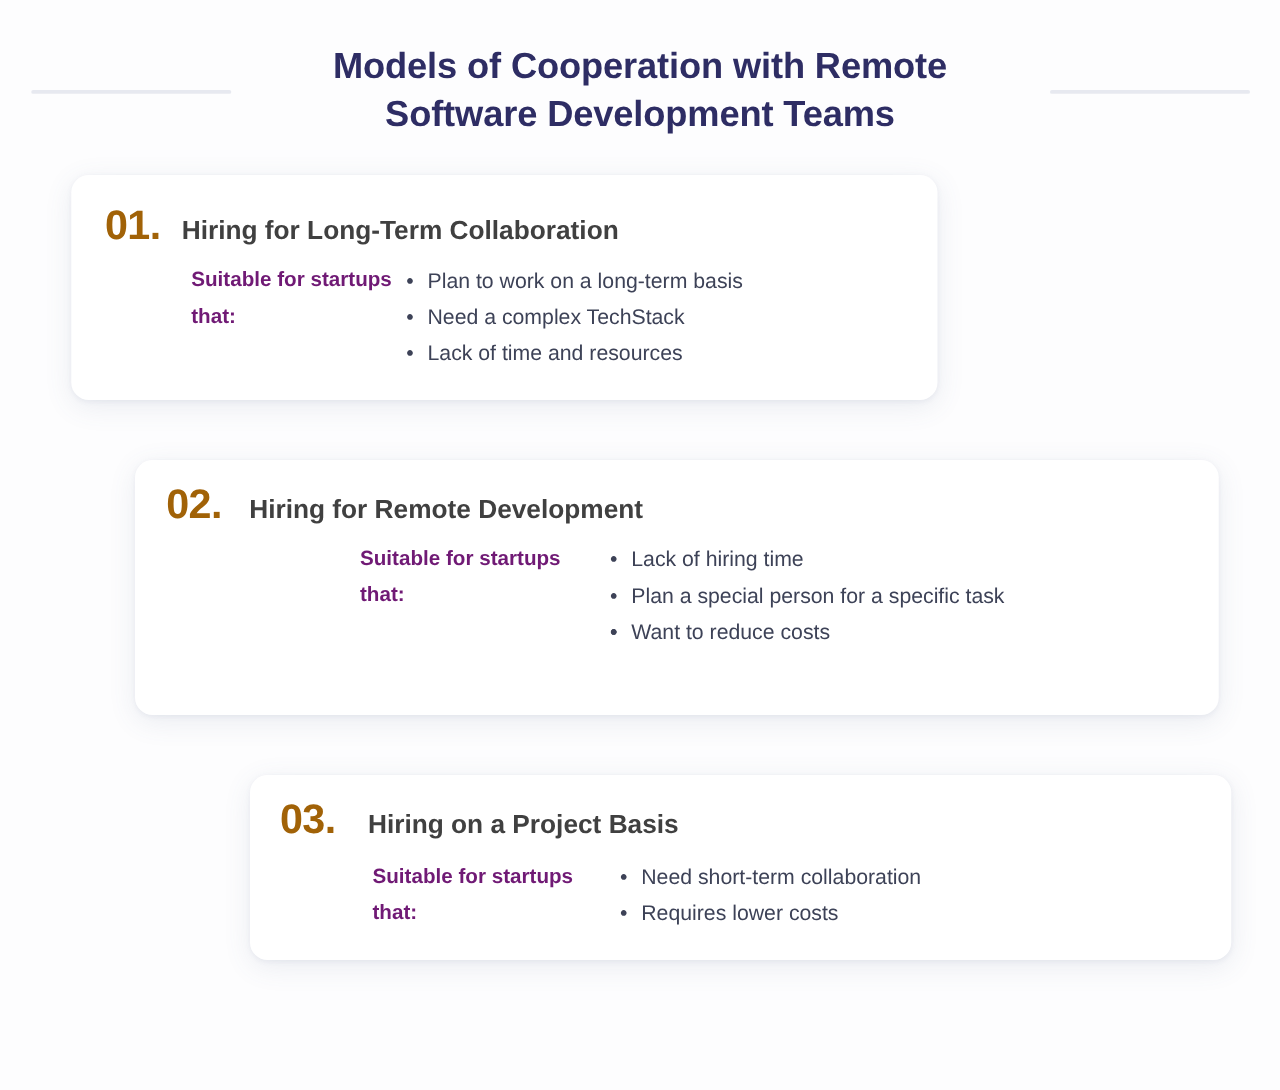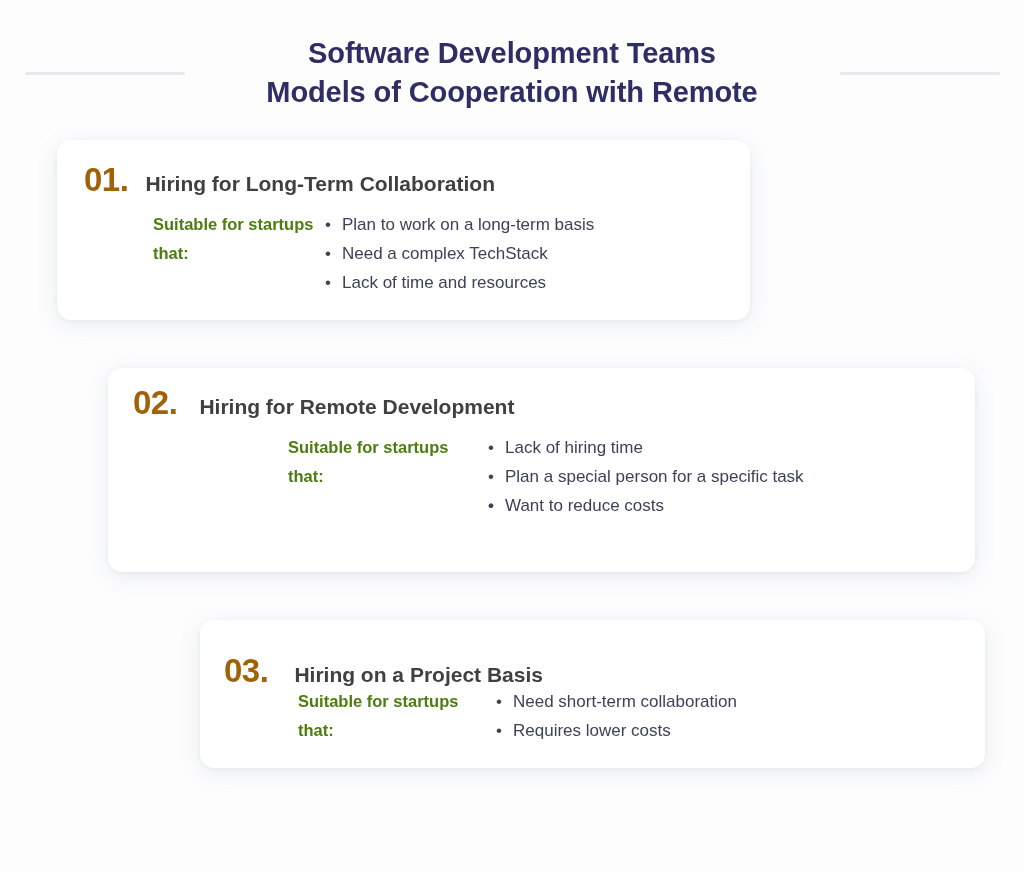--- a/index.html
+++ b/index.html
@@ -85,33 +85,33 @@
     font-weight: bold;
     font-size: 21px;
     line-height: 1;
   }
 
   #card-1 .card-head { left: 27px; top: 23px; }
   #card-1 .card-number { margin-right: 17px; }
   #card-2 .card-head { left: 25px; top: 18px; }
   #card-2 .card-number { margin-right: 22px; }
   #card-3 .card-head { left: 24px; top: 18px; }
-  #card-3 .card-number { margin-right: 26px; margin-top: 16px; }
+  #card-3 .card-number { margin-right: 26px; }
 
   .card-body {
     position: absolute;
     display: flex;
     align-items: flex-start;
   }
   #card-1 .card-body { left: 96px;  top: 70px; }
   #card-2 .card-body { left: 180px; top: 65px; }
   #card-3 .card-body { left: 98px;  top: 67px; }
 
   .suitable-label {
-    color: #4d7c0f;
+    color: #701a75;
     font-weight: bold;
     font-size: 16.5px;
     line-height: 29px;
     width: 170px;
     flex: none;
   }
   .suitable-label .lbl-line { display: block; }
 
   #card-2 .suitable-label { width: 198px; }
   #card-3 .suitable-label { width: 196px; }
@@ -140,22 +140,22 @@
 </style>
 </head>
 <body>
 
 <div class="page">
 
   <div class="header">
     <div class="title-rule left"></div>
     <div class="title-rule right"></div>
     <h1 class="page-title">
+      <span class="line">Models of Cooperation with Remote</span>
       <span class="line">Software Development Teams</span>
-      <span class="line">Models of Cooperation with Remote</span>
     </h1>
   </div>
 
   <div class="card" id="card-1">
     <div class="card-head">
       <span class="card-number">01.</span>
       <span class="card-title">Hiring for Long-Term Collaboration</span>
     </div>
     <div class="card-body">
       <div class="suitable-label">

